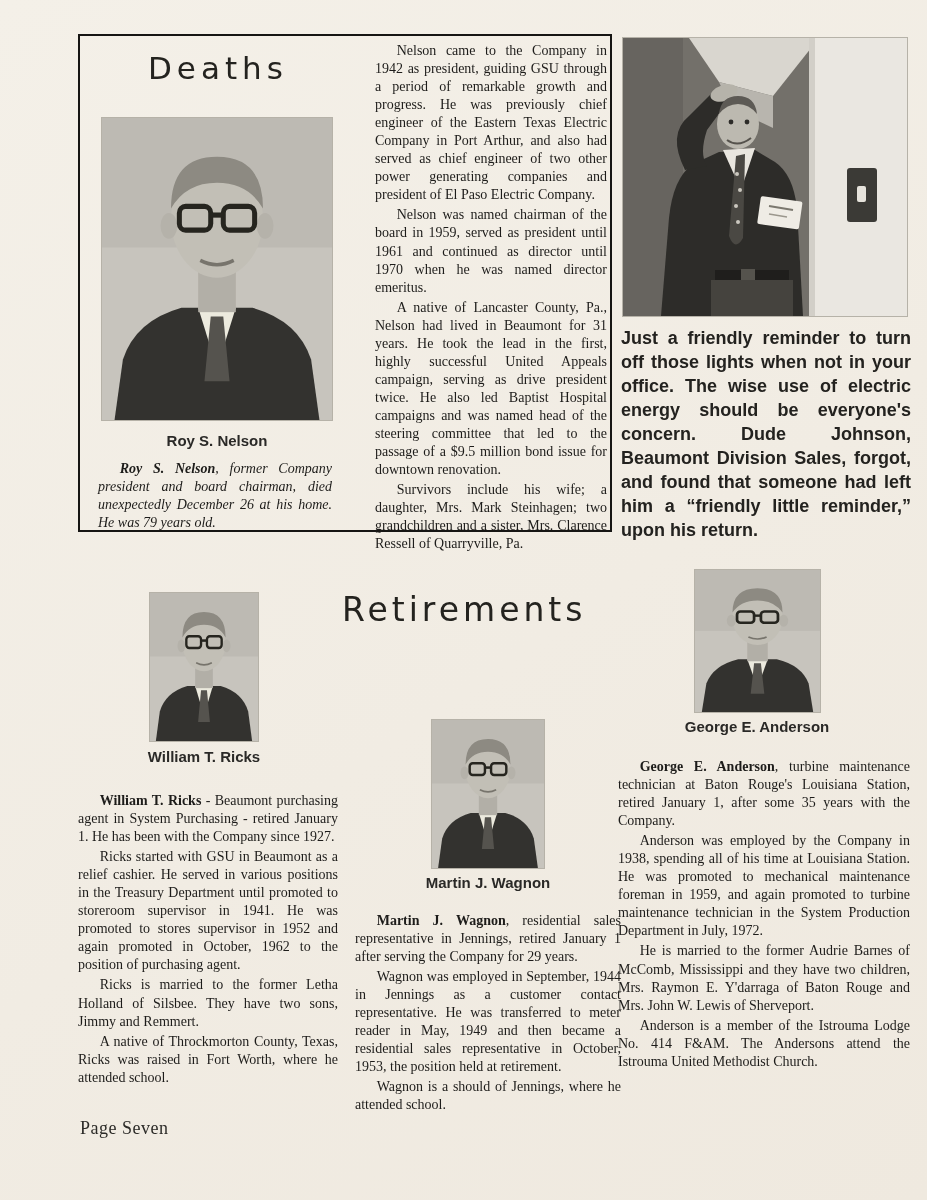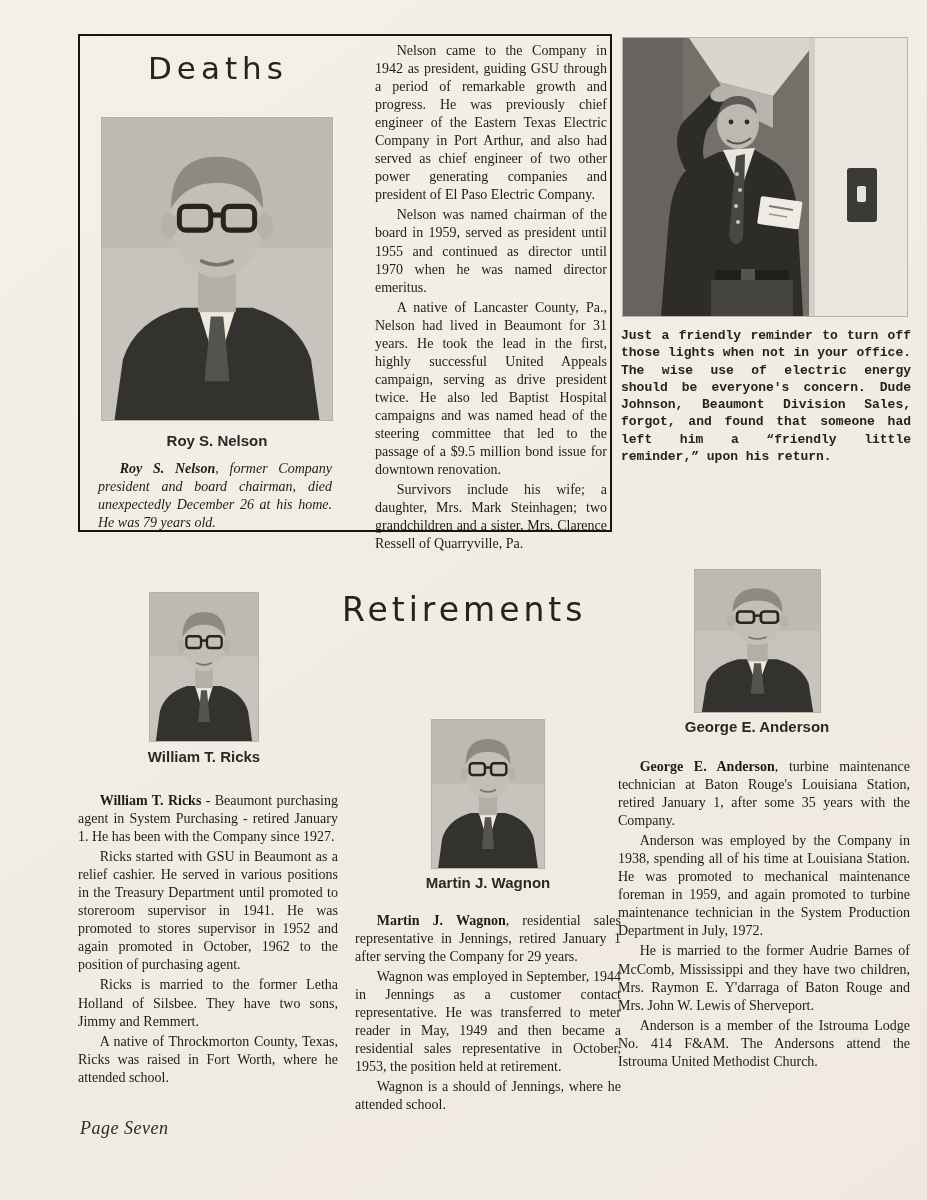--- a/index.html
+++ b/index.html
@@ -47,29 +47,28 @@
   
   .copy{
     text-align:justify;
     font-size:14px;
     line-height:1.29;
     color:#1d1c1a;
   }
   .copy p{margin:0 0 2px 0;text-indent:1.55em;}
   .copy b{font-weight:700;}
   .photo-caption-text{
-    font-family:Liberation Mono, monospace;
+    font-family:Liberation Sans, sans-serif;
     font-weight:700;
-    font-size:13px;
+    font-size:18px;
     line-height:1.33;
     text-align:justify;
     color:#23221f;
   }
   .page-number{
-    font-style:italic;
     font-size:18px;
     color:#2c2b28;
     letter-spacing:0.5px;
   }
 </style>
 </head>
 <body>
 
 <svg width="0" height="0" style="position:absolute">
   <defs>
@@ -115,21 +114,21 @@
     <div class="abs caption" style="left:22px;top:396px;width:230px;">Roy S. Nelson</div>
 
     <div class="abs copy" style="left:18px;top:424px;width:234px;font-style:italic;">
       <p>
         <b>Roy S. Nelson</b><span>, former Company president and board chairman, died unexpectedly December 26 at his home. He was 79 years old.</span>
       </p>
     </div>
 
     <div class="abs copy" style="left:295px;top:6px;width:232px;">
       <p>Nelson came to the Company in 1942 as president, guiding GSU through a period of remarkable growth and progress. He was previously chief engineer of the Eastern Texas Electric Company in Port Arthur, and also had served as chief engineer of two other power generating companies and president of El Paso Electric Company.</p>
-      <p>Nelson was named chairman of the board in 1959, served as president until 1955 and continued as director until 1970 when he was named director emeritus.</p>
+      <p>Nelson was named chairman of the board in 1959, served as president until 1961 and continued as director until 1970 when he was named director emeritus.</p>
       <p>A native of Lancaster County, Pa., Nelson had lived in Beaumont for 31 years. He took the lead in the first, highly successful United Appeals campaign, serving as drive president twice. He also led Baptist Hospital campaigns and was named head of the steering committee that led to the passage of a $9.5 million bond issue for downtown renovation.</p>
       <p>Survivors include his wife; a daughter, Mrs. Mark Steinhagen; two grandchildren and a sister, Mrs. Clarence Ressell of Quarryville, Pa.</p>
     </div>
   </div>
 
   <div class="abs photo" style="left:623px;top:38px;width:284px;height:278px;">
     <svg viewBox="0 0 284 278" preserveAspectRatio="none">
 
       <rect x="0" y="0" width="186" height="278" fill="#73706a"></rect>
       <rect x="0" y="0" width="60" height="278" fill="#67645f"></rect>

